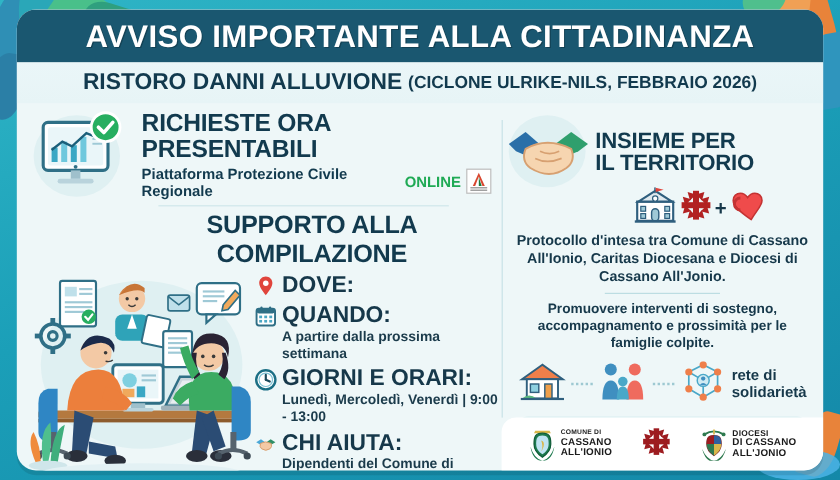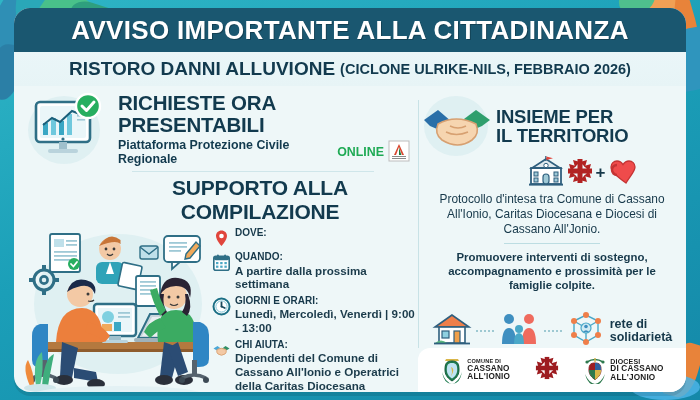--- a/index.html
+++ b/index.html
@@ -53,32 +53,32 @@
   .t1 .sub{color:#123a4e;font-size:12.4px;font-weight:bold;margin-top:3px;display:flex;align-items:center;gap:4px;}
   .online{color:#1faa55;font-weight:bold;}
   .hr{height:1px;background:#cfe6ea;margin:5px 44px 0 118px;}
   .h2{color:#123a4e;font-size:21px;font-weight:bold;text-align:center;margin:4px 0 0 88px;letter-spacing:-.2px;}
 
   .lower{display:flex;}
   .illus{position:relative;width:196px;height:196px;flex:0 0 196px;}
   .details{padding:4px 0 0 2px;}
   .item{display:flex;align-items:flex-start;margin-bottom:5px;}
   .ico{width:19px;height:19px;flex:0 0 19px;margin-right:4px;position:relative;top:1px;}
-  .k{color:#16384a;font-size:10px;font-weight:bold;line-height:1.05;}
+  .k{color:#16384a;font-size:19px;font-weight:bold;line-height:1.05;}
   .v{color:#1b3b4b;font-size:11.6px;font-weight:bold;line-height:1.18;margin-top:1px;}
 
   
   .rTop{display:flex;align-items:center;padding:8px 6px 0 2px;}
   .shake-wrap{position:relative;width:76px;height:66px;flex:0 0 76px;}
   .rTitle{color:#123a4e;font-size:18.5px;font-weight:bold;line-height:1.02;letter-spacing:-.2px;}
   .iconrow{display:flex;align-items:center;justify-content:center;gap:3px;margin:-4px 0 0 62px;}
-  .rBody{color:#16384a;font-size:11.9px;font-weight:normal;text-align:center;line-height:1.25;padding:2px 12px 0 12px;}
+  .rBody{color:#16384a;font-size:11.9px;font-weight:bold;text-align:center;line-height:1.25;padding:2px 12px 0 12px;}
   .hr2{height:1px;background:#bcdde2;margin:6px 86px;}
   .rBody2{color:#16384a;font-size:11.4px;font-weight:bold;text-align:center;line-height:1.25;padding:0 10px;}
-  .netrow{display:flex;align-items:center;justify-content:center;gap:4px;margin-top:20px;}
+  .netrow{display:flex;align-items:center;justify-content:center;gap:4px;margin-top:8px;}
   .netlbl{color:#16384a;font-size:12.5px;font-weight:bold;line-height:1.08;}
   .quote{
     margin:7px auto 0 auto;background:#d8eef0;border-radius:14px;
     padding:3px 14px;width:fit-content;color:#16384a;font-size:11.4px;
     font-weight:bold;font-style:italic;
   }
   .dashes{width:18px;height:1px;border-top:2px dotted #9ec9d2;}
 
   
   .footer{

